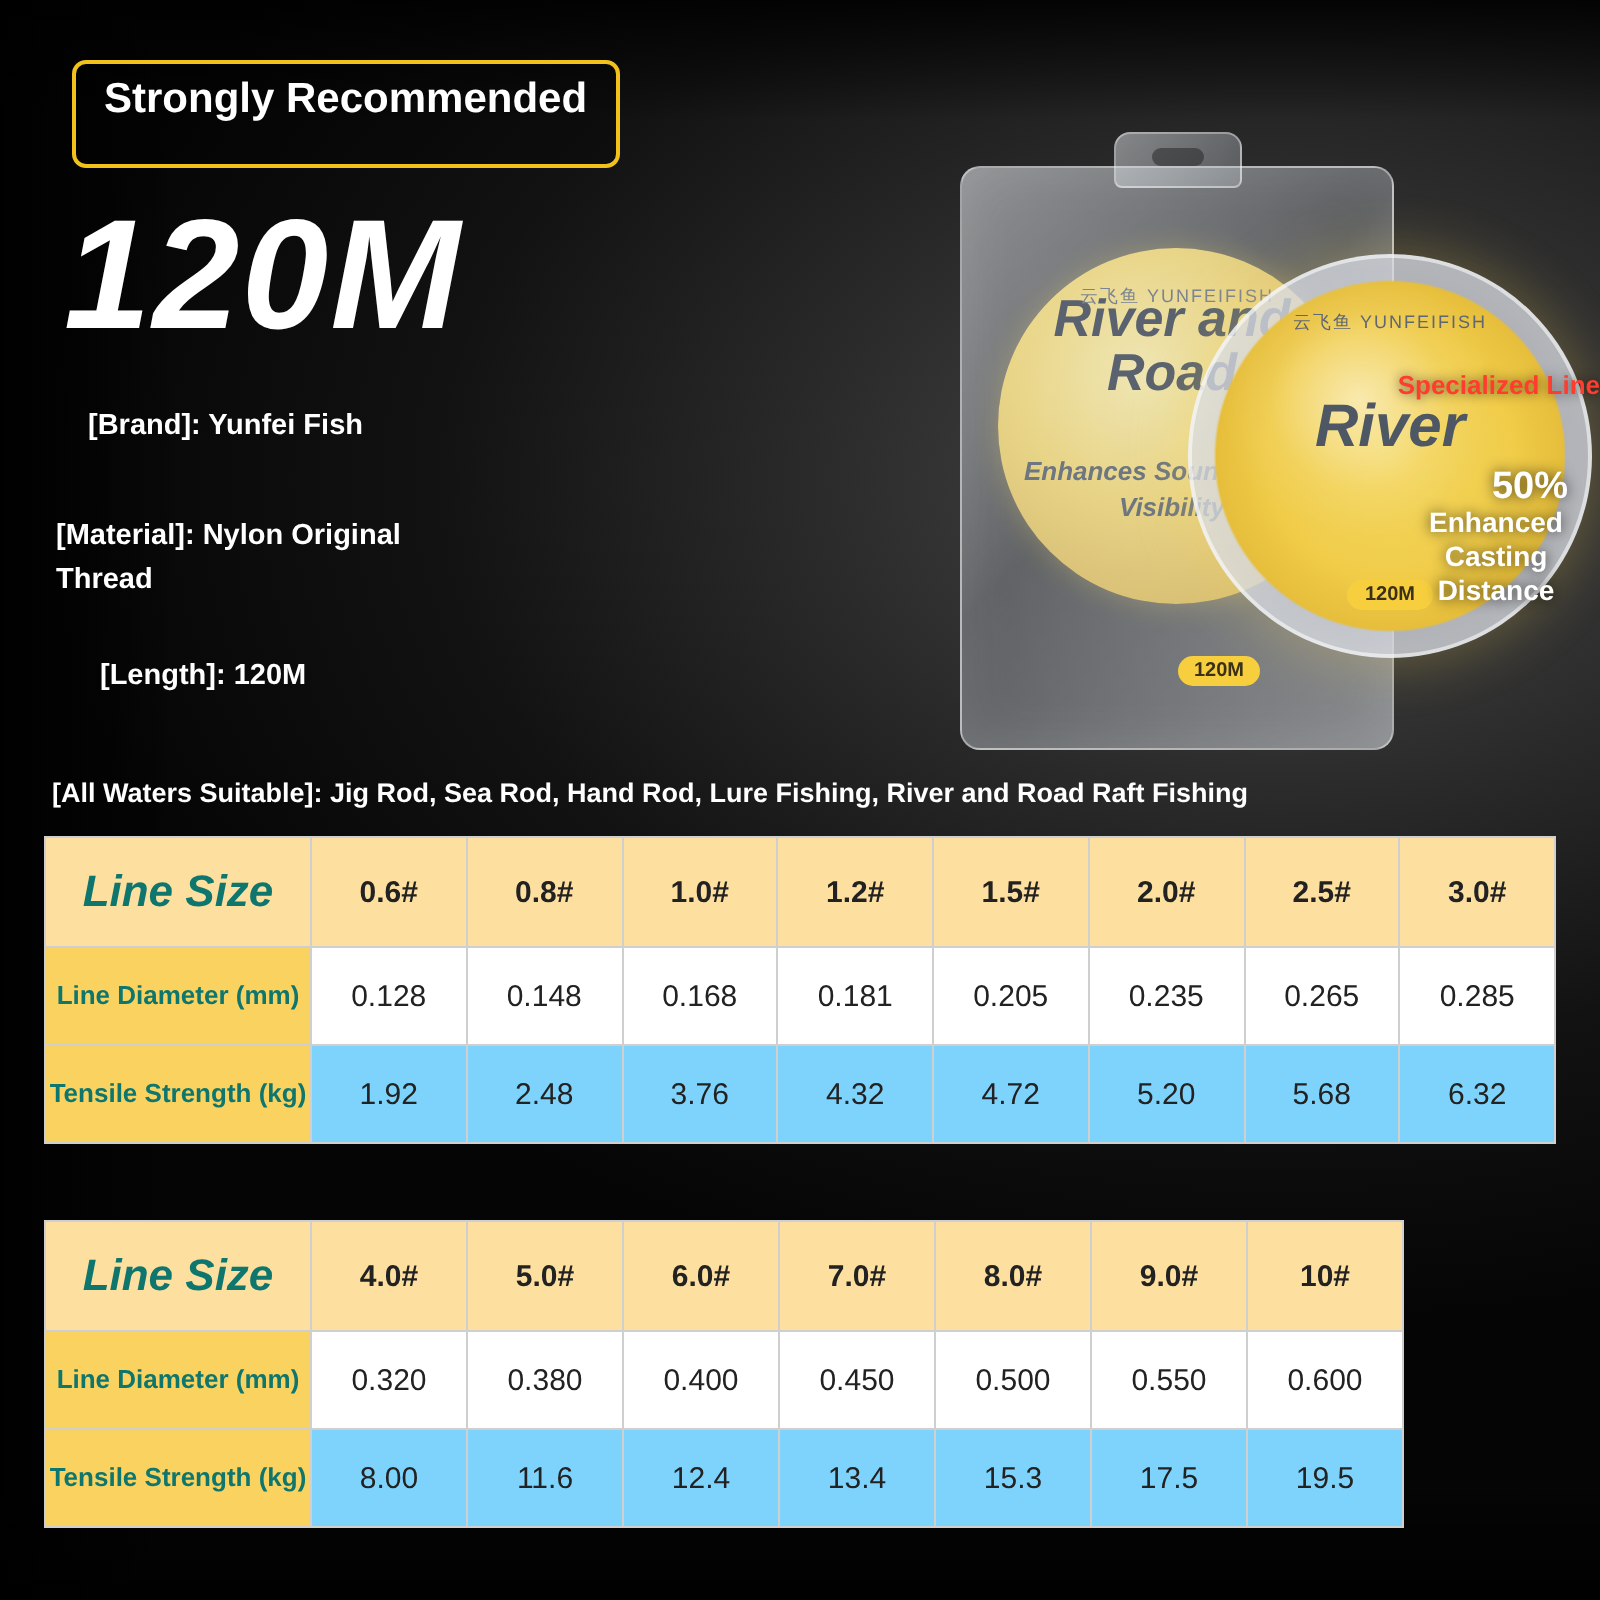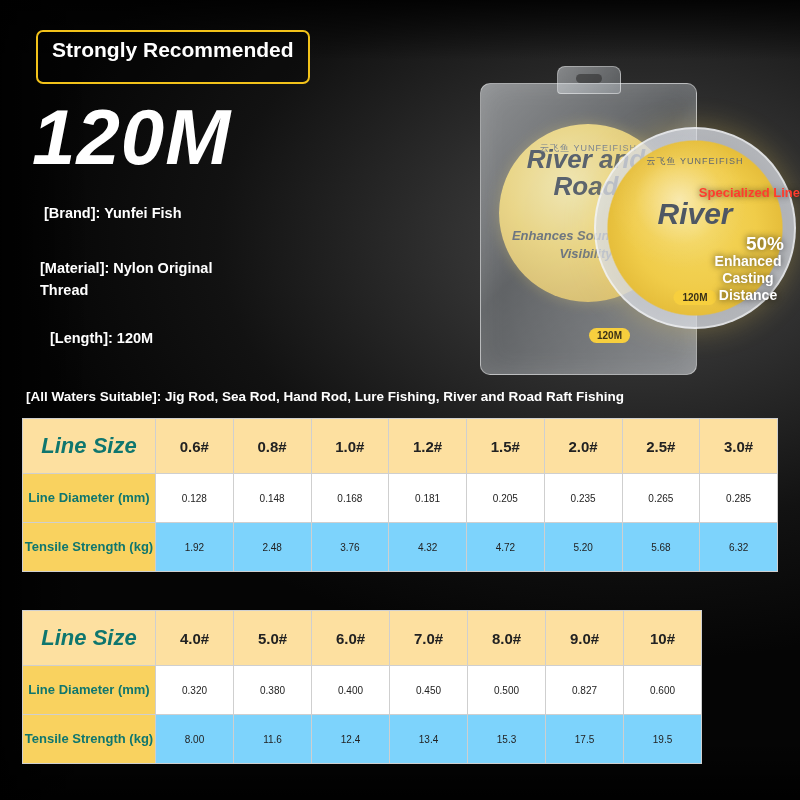--- a/index.html
+++ b/index.html
@@ -92,21 +92,21 @@
   
   .spec {
     position: absolute;
     color: #ffffff;
     font-size: 14.5px;
     font-weight: bold;
     z-index: 6;
     line-height: 1.5;
   }
   .spec-brand { top: 203px; left: 44px; }
-  .spec-material { top: 258px; left: 40px; width: 210px; }
+  .spec-material { top: 258px; left: 28px; width: 210px; }
   .spec-length { top: 328px; left: 50px; }
   .spec-waters {
     top: 387px;
     left: 26px;
     font-size: 13.5px;
     width: 740px;
   }
 
   
   .product-area {
@@ -308,21 +308,21 @@
   table.spec-table {
     position: absolute;
     border-collapse: collapse;
     table-layout: fixed;
     background: #ffffff;
     z-index: 6;
   }
   table.spec-table td {
     border: 1px solid #cfcfcf;
     text-align: center;
-    font-size: 10px;
+    font-size: 15px;
     color: #222;
     height: 42px;
   }
   table.spec-table td.rowhead {
     background: #f9d25f;
     font-weight: bold;
     color: #0f766e;
     font-size: 13px;
     width: 130px;
     line-height: 1.2;
@@ -442,21 +442,21 @@
         <td>9.0#</td>
         <td>10#</td>
       </tr>
       <tr class="r-dia">
         <td class="rowhead">Line Diameter (mm)</td>
         <td>0.320</td>
         <td>0.380</td>
         <td>0.400</td>
         <td>0.450</td>
         <td>0.500</td>
-        <td>0.827</td>
+        <td>0.550</td>
         <td>0.600</td>
       </tr>
       <tr class="r-str">
         <td class="rowhead">Tensile Strength (kg)</td>
         <td>8.00</td>
         <td>11.6</td>
         <td>12.4</td>
         <td>13.4</td>
         <td>15.3</td>
         <td>17.5</td>

